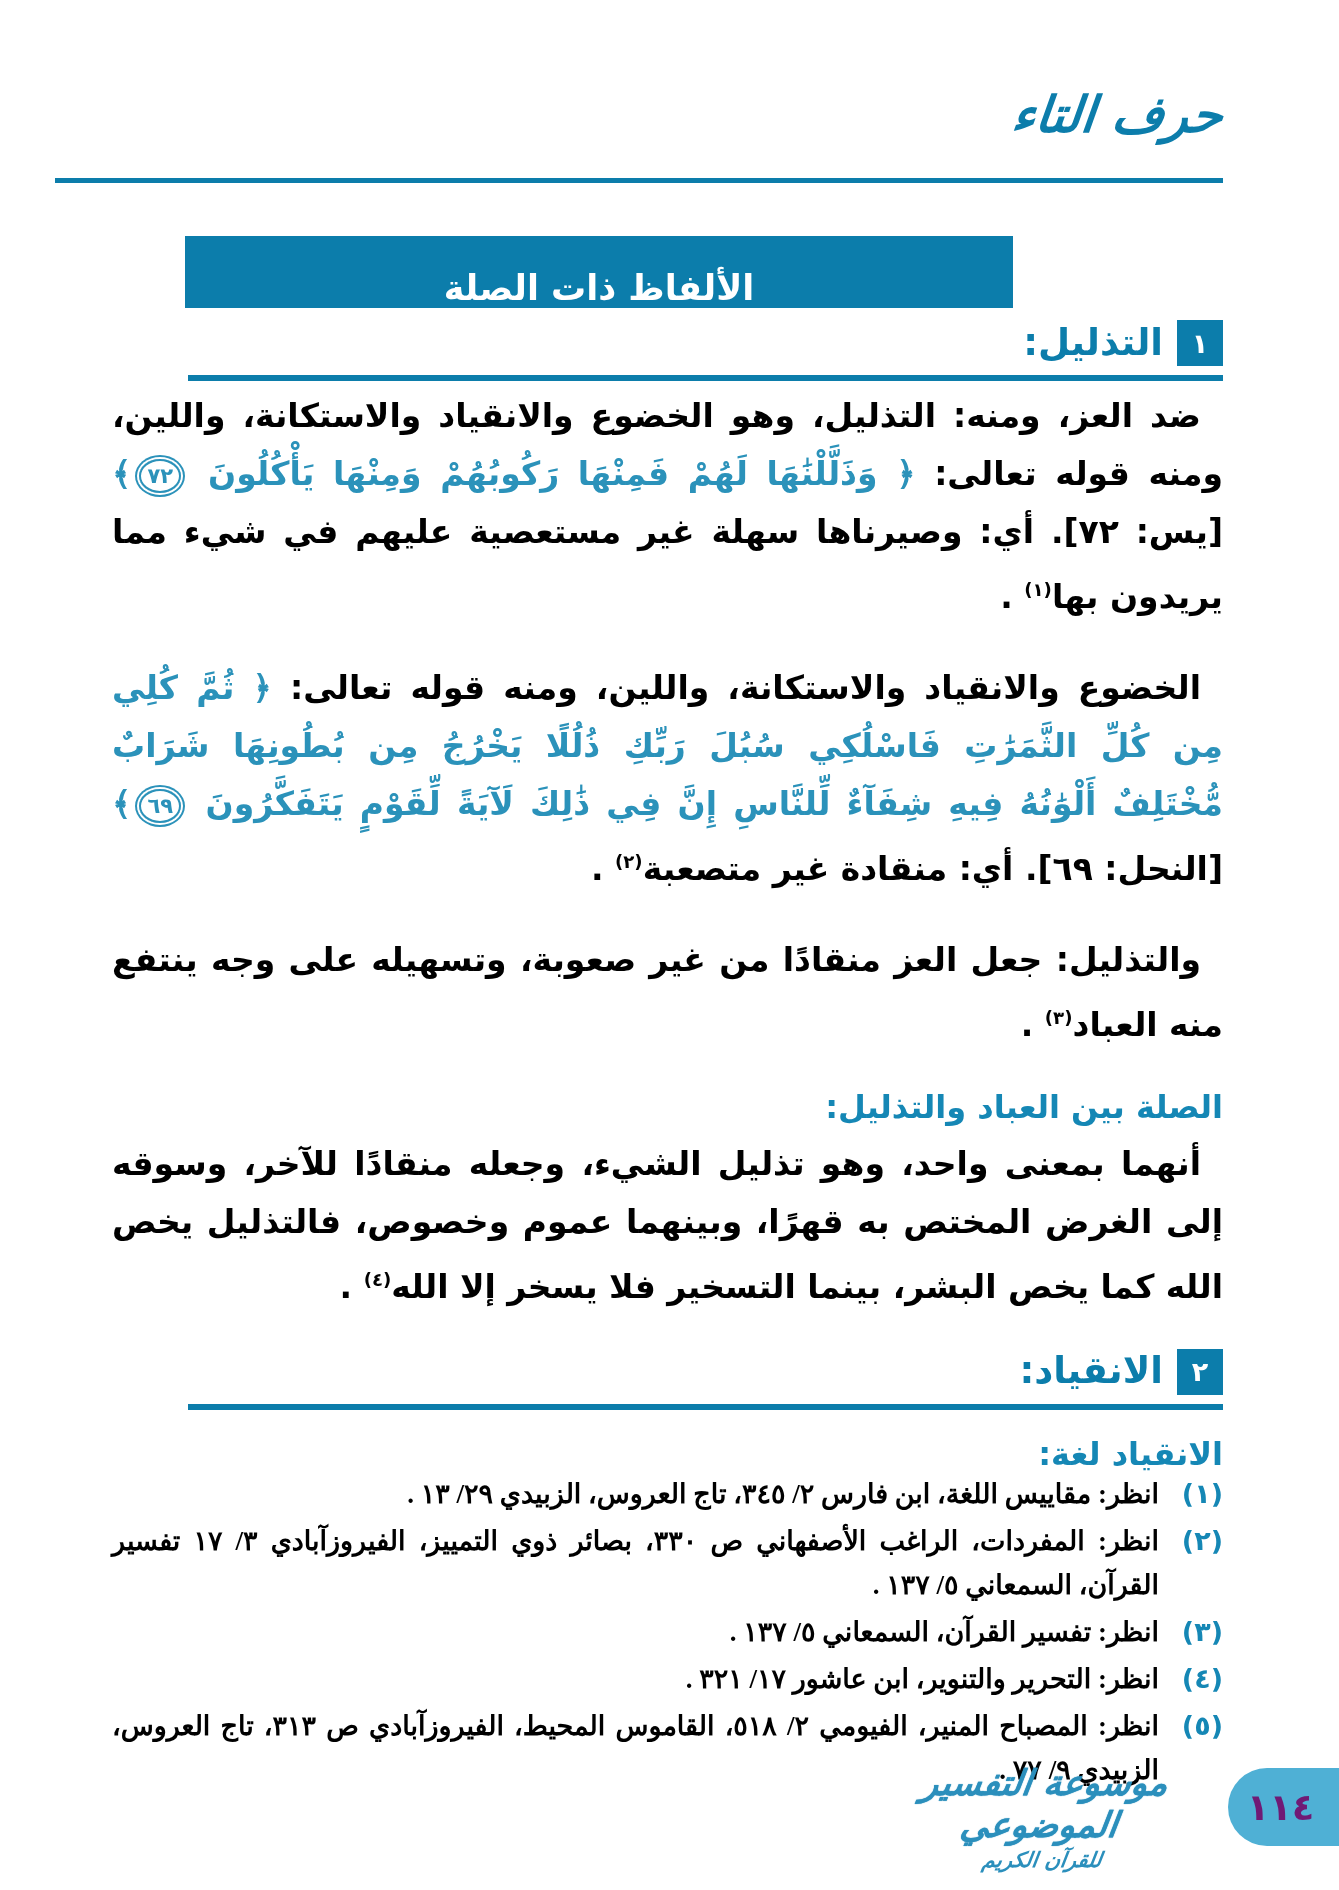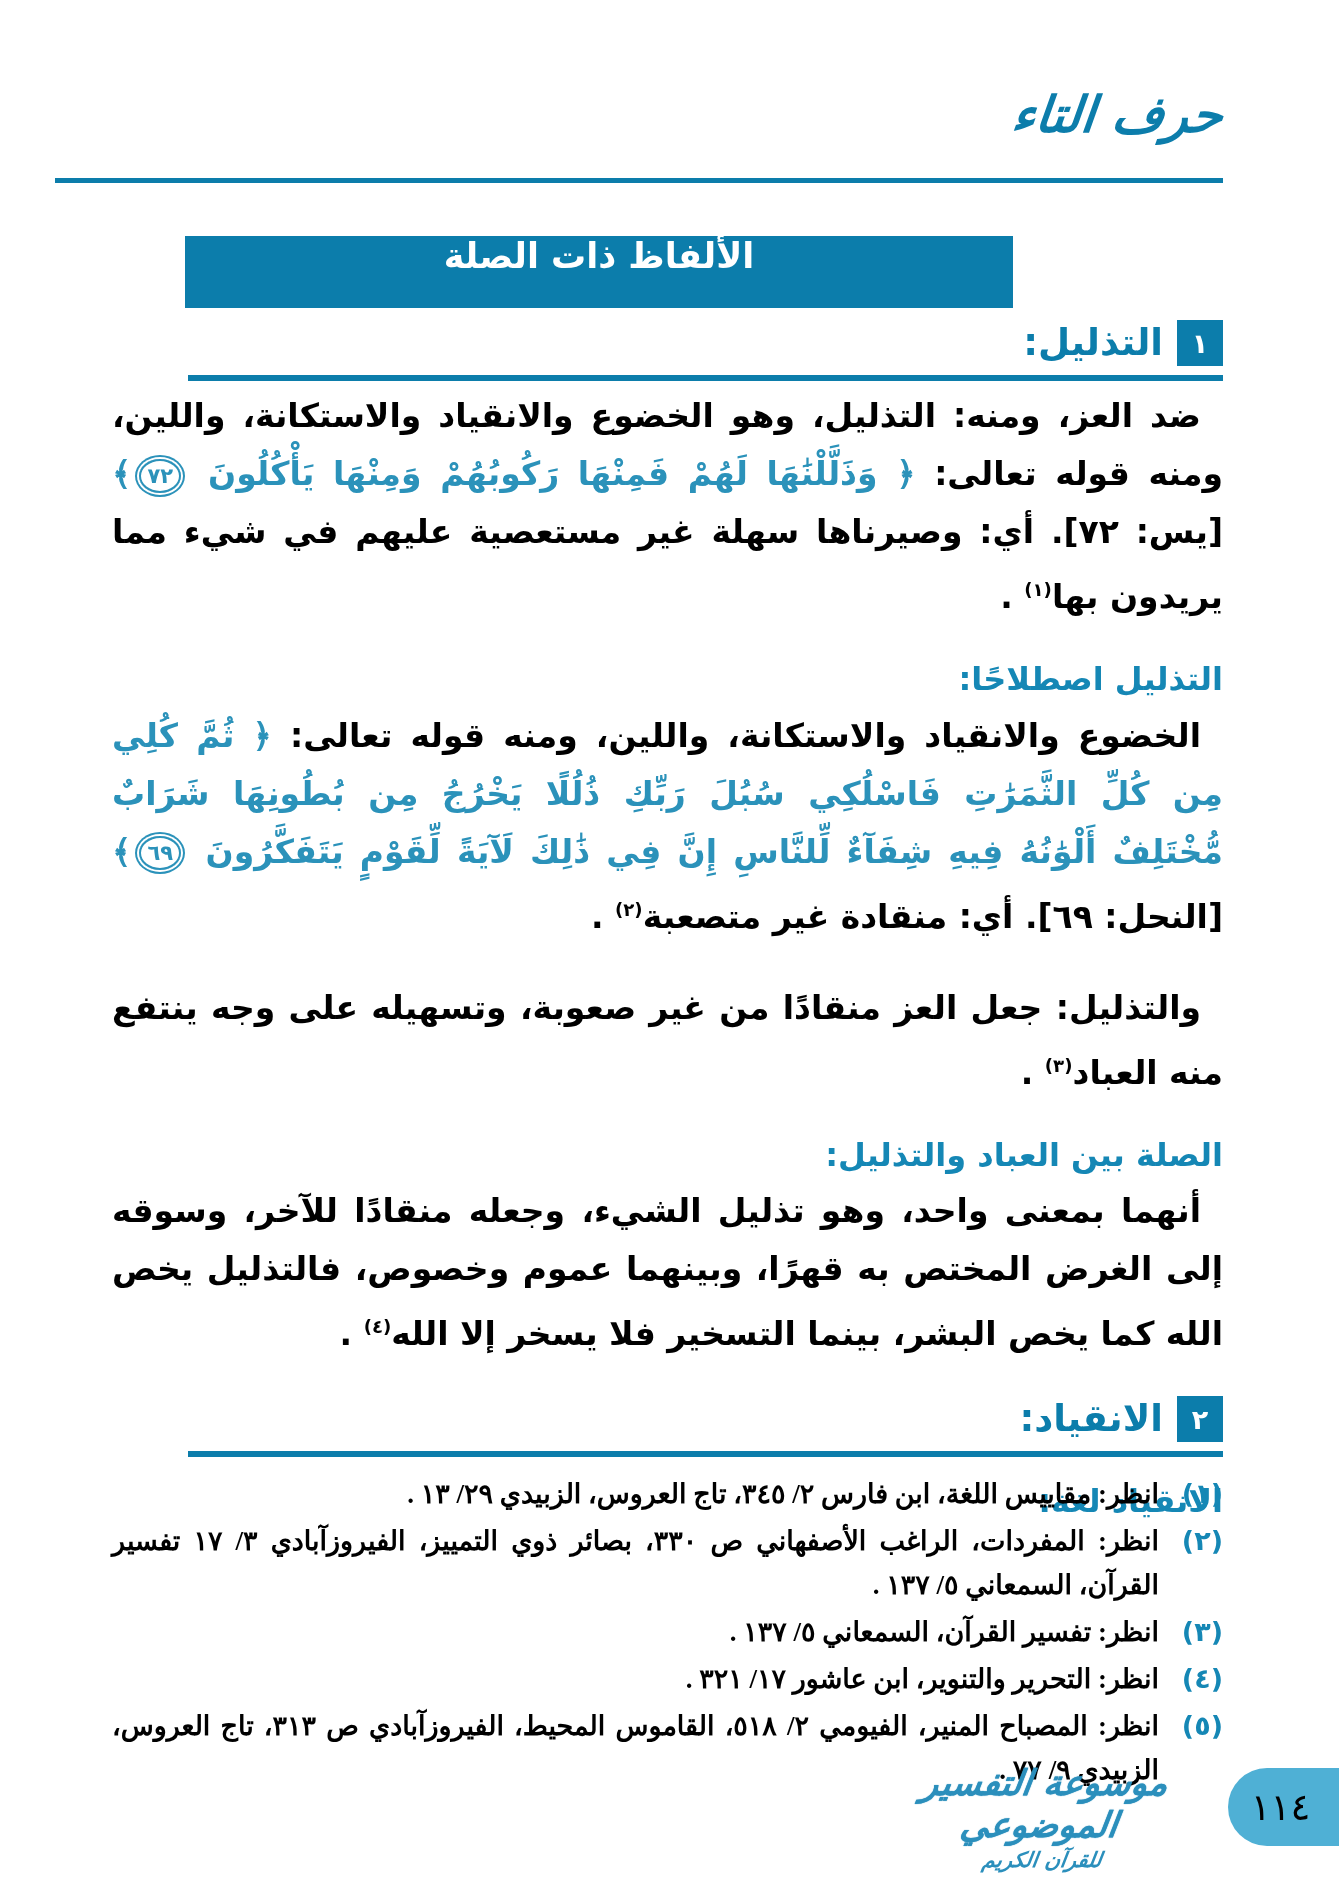--- a/index.html
+++ b/index.html
@@ -18,21 +18,21 @@
     color:#0c7dab; transform:skewX(-6deg);
     letter-spacing:-2px;
   }
   .header-rule {
     position:absolute; top:178px; left:55px; width:1168px; height:5px;
     background:#0c7dab;
   }
   
   .banner {
     position:absolute; top:236px; left:185px; width:828px; height:72px;
-    background:#0c7dab; display:flex; align-items:flex-start; justify-content:center;
+    background:#0c7dab; display:flex; align-items:flex-end; justify-content:center;
   }
   .banner-title {
     color:#ffffff; font-size:35px; font-weight:bold;
   }
   
   .content {
     position:absolute; top:320px; right:116px; left:112px;
   }
   .section-head { display:flex; align-items:center; }
   .section-num-box {
@@ -88,21 +88,21 @@
   .logo-line2 {
     font-size:21px; font-weight:bold; font-style:italic;
     transform:skewX(-8deg); margin-top:2px;
   }
   .page-badge {
     position:absolute; top:1768px; left:1228px; right:0; height:78px;
     background:#4fb0d5; border-radius:39px 0 0 39px;
     display:flex; align-items:center; justify-content:center;
   }
   .page-badge-num {
-    color:#000000; font-size:37px; font-weight:normal; letter-spacing:4px;
+    color:#701a75; font-size:37px; font-weight:bold; letter-spacing:4px;
     padding-right:6px;
   }
 </style>
 </head>
 <body>
 
 <div class="page">
 
   <div class="header-word">حرف التاء</div>
   <div class="header-rule"></div>
@@ -114,21 +114,20 @@
   <div class="content">
 
     <div class="section-head">
       <span class="section-num-box">١</span>
       <span class="section-title">التذليل:</span>
     </div>
     <div class="section-rule"></div>
 
     <p class="para"><span>ضد العز، ومنه: التذليل، وهو الخضوع والانقياد والاستكانة، واللين، ومنه قوله تعالى: </span><span class="quran">﴿ وَذَلَّلْنَٰهَا لَهُمْ فَمِنْهَا رَكُوبُهُمْ وَمِنْهَا يَأْكُلُونَ </span><span class="ayah-circle">٧٢</span><span class="quran">﴾</span><span> [يس: ٧٢]. أي: وصيرناها سهلة غير مستعصية عليهم في شيء مما يريدون بها</span><sup class="fnref">(١)</sup><span> .</span></p>
 
-    <div class="subhead">التذليل اصطلاحًا:</div>
     <p class="para"><span>الخضوع والانقياد والاستكانة، واللين، ومنه قوله تعالى: </span><span class="quran">﴿ ثُمَّ كُلِي مِن كُلِّ الثَّمَرَٰتِ فَاسْلُكِي سُبُلَ رَبِّكِ ذُلُلًا يَخْرُجُ مِن بُطُونِهَا شَرَابٌ مُّخْتَلِفٌ أَلْوَٰنُهُ فِيهِ شِفَآءٌ لِّلنَّاسِ إِنَّ فِي ذَٰلِكَ لَآيَةً لِّقَوْمٍ يَتَفَكَّرُونَ </span><span class="ayah-circle">٦٩</span><span class="quran">﴾</span><span> [النحل: ٦٩]. أي: منقادة غير متصعبة</span><sup class="fnref">(٢)</sup><span> .</span></p>
 
     <p class="para"><span>والتذليل: جعل العز منقادًا من غير صعوبة، وتسهيله على وجه ينتفع منه العباد</span><sup class="fnref">(٣)</sup><span> .</span></p>
 
     <div class="subhead">الصلة بين العباد والتذليل:</div>
     <p class="para"><span>أنهما بمعنى واحد، وهو تذليل الشيء، وجعله منقادًا للآخر، وسوقه إلى الغرض المختص به قهرًا، وبينهما عموم وخصوص، فالتذليل يخص الله كما يخص البشر، بينما التسخير فلا يسخر إلا الله</span><sup class="fnref">(٤)</sup><span> .</span></p>
 
     <div class="section-head gap-lg">
       <span class="section-num-box">٢</span>
       <span class="section-title">الانقياد:</span>

